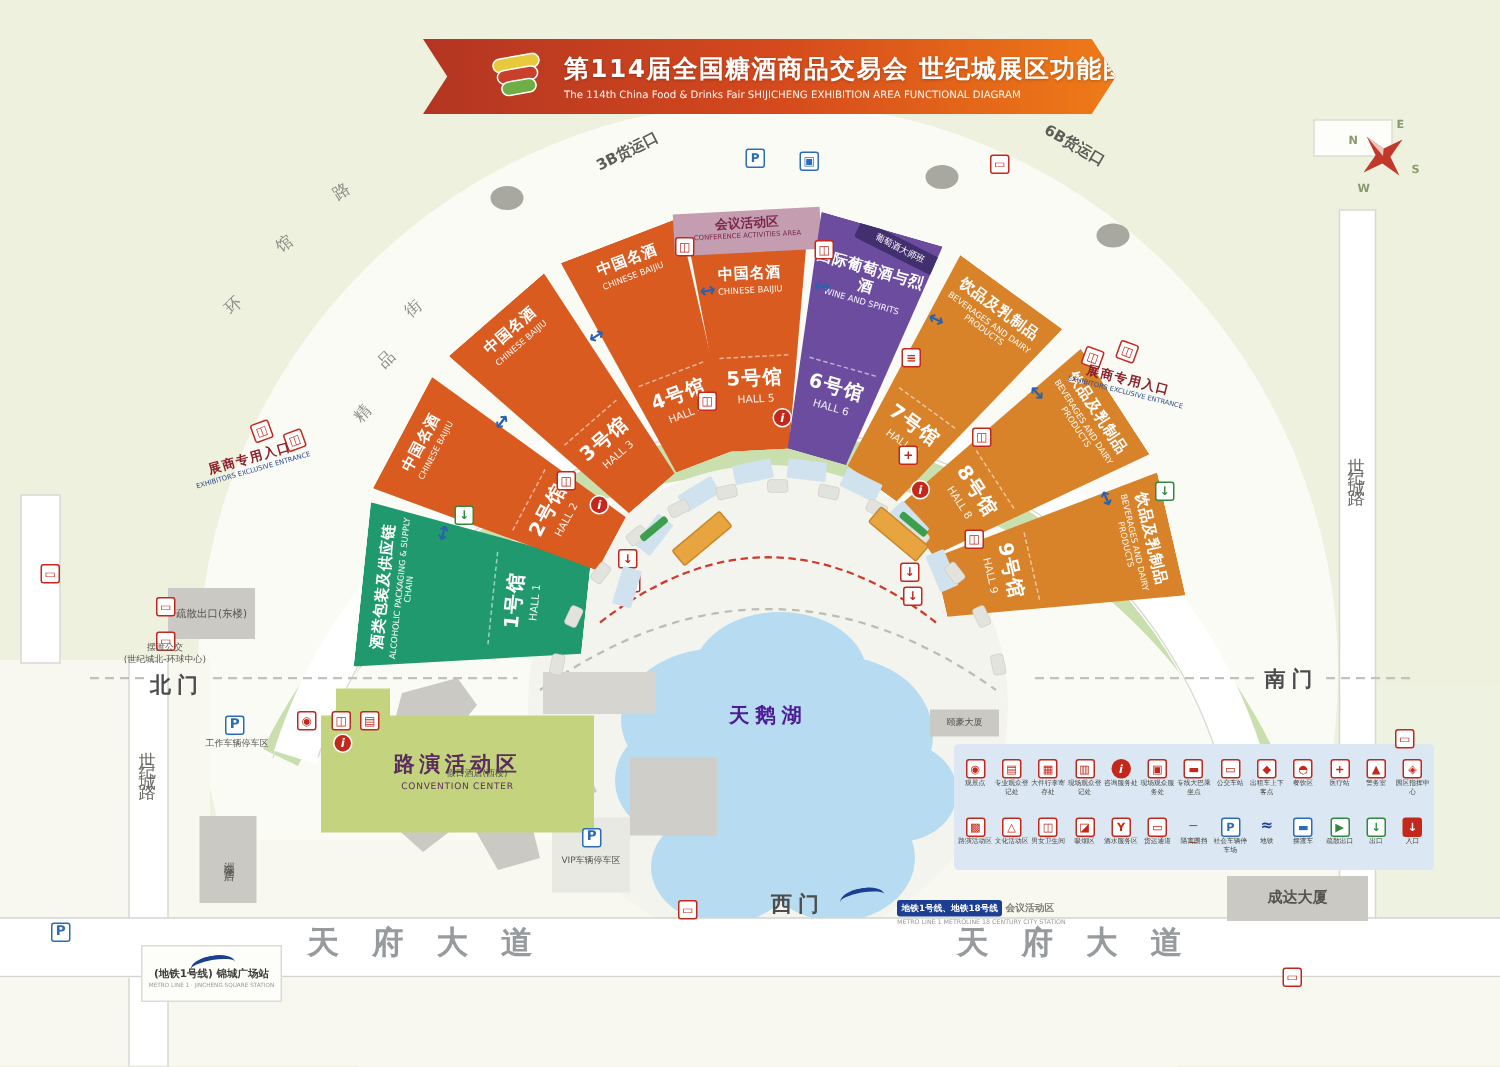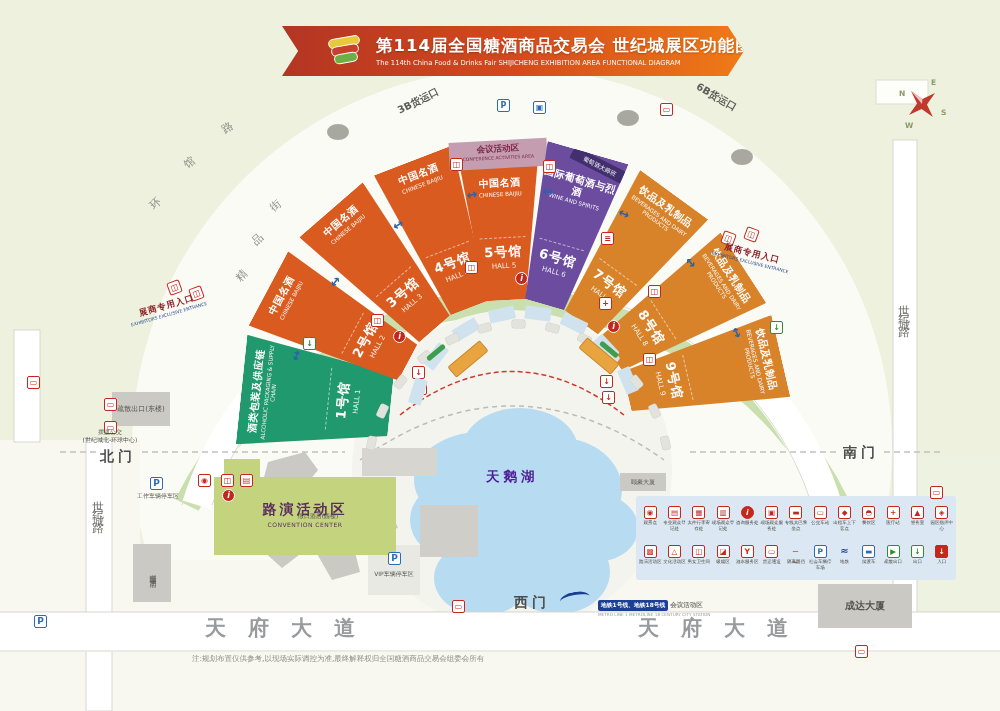--- a/index.html
+++ b/index.html
@@ -342,42 +342,46 @@
     <div class="conv-cn">路演活动区</div>
     <div class="conv-en">CONVENTION CENTER</div>
   </div>
     </div>
 <div class="abs conv-bump"></div>
 <div class="bld" style="left:133px;top:544px;width:38px;height:58px">
   <div class="l1" style="writing-mode:vertical-rl;margin:0 auto;letter-spacing:2px">洲际酒店</div>
     </div>
 <div class="abs ptext" style="left:282px;top:512px;width:72px;z-index:19;color:#4f4e4a">
   <span>假日酒店(西楼)</span></div>
-<div class="bld" style="left:818px;top:584px;width:94px;height:44px">
+<div class="bld" style="left:818px;top:584px;width:94px;height:30px">
   <div class="l1" style="font-size:10px;font-weight:bold">成达大厦</div>
     </div>
 <div class="bld" style="left:620px;top:473px;width:46px;height:18px">
   <div class="l1" style="font-size:6px">颐豪大厦</div>
     </div>
 
 <div class="pmark" style="left:150px;top:477px">P</div>
 <div class="abs ptext" style="left:130px;top:492px;width:56px">工作车辆停车区</div>
 <div class="abs vbox"></div>
 <div class="pmark" style="left:388px;top:552px">P</div>
 <div class="abs ptext" style="left:366px;top:570px;width:56px">VIP车辆停车区</div>
 
 <div class="swoosh" style="left:560px;top:592px"></div>
 <div class="abs metro-west">
   <div><span class="m-pill">地铁1号线、地铁18号线</span><span class="m-sta">会议活动区</span></div>
   <div class="m-en">METRO LINE 1  METROLINE 18  CENTURY CITY STATION</div>
 </div>
 
 <div class="pmark" style="left:34px;top:615px">P</div>
-
-<div class="abs tinynote" style="left:192px;top:654px">注:规划布置仅供参考,以现场实际调控为准,最终解释权归全国糖酒商品交易会组委会所有</div>
+<div class="abs jc-box">
+  <div class="swoosh" style="left:32px;top:6px"></div>
+  <div class="jc-cn">(地铁1号线) 锦城广场站</div>
+  <div class="jc-en">METRO LINE 1 · JINCHENG SQUARE STATION</div>
+</div>
+
 
 <div class="abs legend">
   <div class="lg-row" id="lg-row-0">
         <div class="lg-item">
           <div class="lg-icon t-red">◉</div>
           <div class="lg-label">观景点</div>
         </div>
         <div class="lg-item">
           <div class="lg-icon t-red">▤</div>
           <div class="lg-label">专业观众登记处</div>

